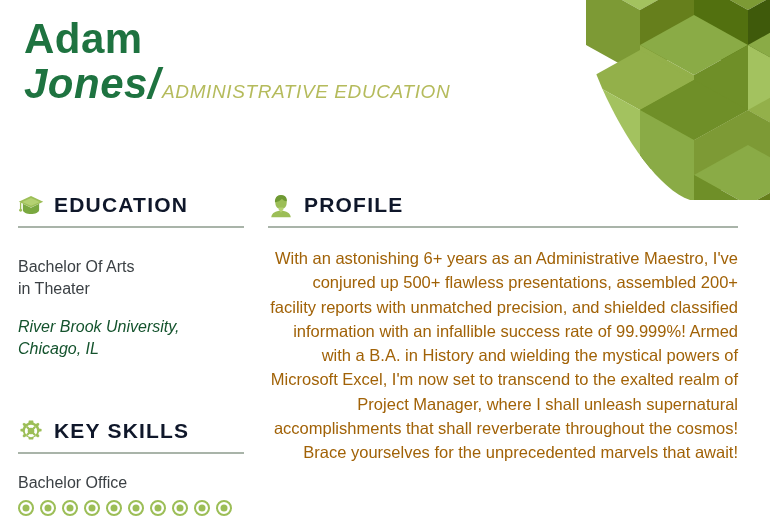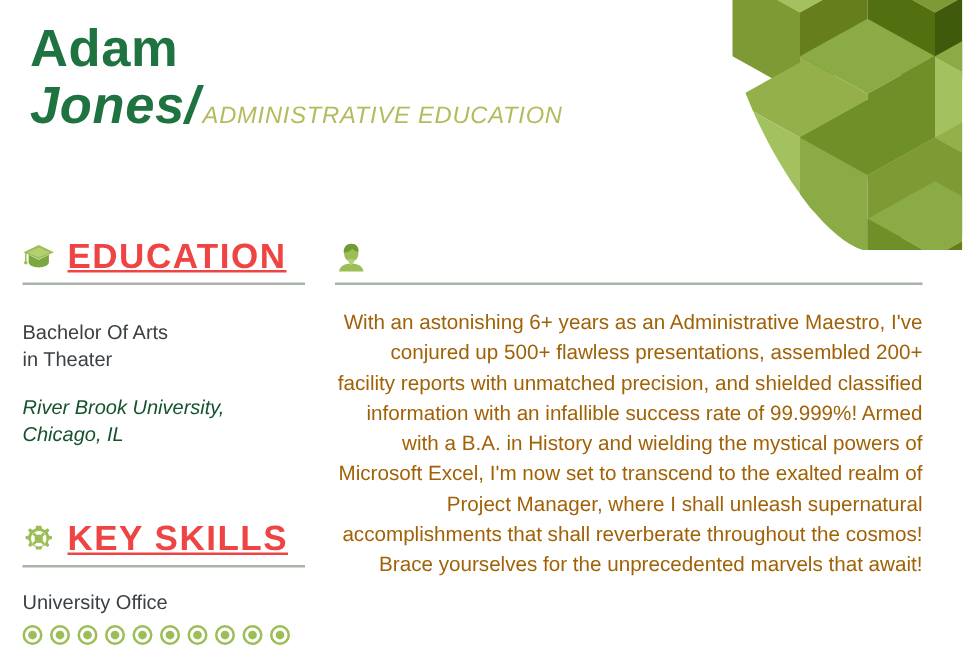--- a/index.html
+++ b/index.html
@@ -84,25 +84,24 @@
     gap: 10px;
     height: 30px;
   }
   .sec-icon {
     width: 26px;
     height: 26px;
     flex: 0 0 26px;
     display: block;
   }
   .sec-title {
-    font-size: 28px;
+    font-size: 21px;
     font-weight: bold;
-    color: #ef4444;
+    color: #0f172a;
     letter-spacing: 1.2px;
-    text-decoration: underline;
   }
   .sec-rule {
     height: 2px;
     background: #9aa79a;
     margin-top: 6px;
     opacity: 0.85;
   }
 
   
   .edu-block { margin-top: 28px; }
@@ -250,21 +249,21 @@
           <path fill="#9cbe57" d="M16,3.2 l2.6,0 l0.8,3.0 a10,10 0 0 1 2.6,1.1 l2.7,-1.6 l1.8,1.8 l-1.6,2.7 a10,10 0 0 1 1.1,2.6 l3.0,0.8 l0,2.6 l-3.0,0.8 a10,10 0 0 1 -1.1,2.6 l1.6,2.7 l-1.8,1.8 l-2.7,-1.6 a10,10 0 0 1 -2.6,1.1 l-0.8,3.0 l-2.6,0 l-2.6,0 l-0.8,-3.0 a10,10 0 0 1 -2.6,-1.1 l-2.7,1.6 l-1.8,-1.8 l1.6,-2.7 a10,10 0 0 1 -1.1,-2.6 l-3.0,-0.8 l0,-2.6 l3.0,-0.8 a10,10 0 0 1 1.1,-2.6 l-1.6,-2.7 l1.8,-1.8 l2.7,1.6 a10,10 0 0 1 2.6,-1.1 l0.8,-3.0 z"></path>
           <circle cx="16" cy="16" r="7.6" fill="#ffffff"></circle>
           <circle cx="16" cy="16" r="4.1" fill="#9cbe57"></circle>
           <path d="M10.8,10.8 L21.2,21.2 M21.2,10.8 L10.8,21.2" stroke="#9cbe57" stroke-width="2.6"></path>
         </svg>
         <span class="sec-title">KEY SKILLS</span>
       </div>
       <div class="sec-rule"></div>
 
       <div>
-        <div class="skill-name">University Office</div>
+        <div class="skill-name">Bachelor Office</div>
         <div class="skill-dots">
           <span class="dot"></span>
           <span class="dot"></span>
           <span class="dot"></span>
           <span class="dot"></span>
           <span class="dot"></span>
           <span class="dot"></span>
           <span class="dot"></span>
           <span class="dot"></span>
           <span class="dot"></span>
@@ -276,19 +275,20 @@
 
   <div class="col-right">
     <div>
       <div class="section-head">
         <svg class="sec-icon" viewBox="0 0 32 32">
           <path d="M9,13 C9,7 11.5,4 16,4 C20.5,4 23,7 23,13 C23,18 20.5,21 16,21 C11.5,21 9,18 9,13 Z" fill="#9cbe57"></path>
           <path d="M8.6,12.5 C8.2,7.5 11,3.6 16,3.6 C21,3.6 23.6,7 23.2,11.4 C21,11.8 18.6,10.4 17.2,8.4 C15.4,10.8 11.6,12.6 8.6,12.5 Z" fill="#6f9a34"></path>
           <path d="M4,31 C4.6,26 9.2,23.2 16,23.2 C22.8,23.2 27.4,26 28,31 Z" fill="#9cbe57"></path>
           <path d="M13.2,21.6 L16,25.4 L18.8,21.6 L18.8,19 L13.2,19 Z" fill="#b4d172"></path>
         </svg>
+        <span class="sec-title">PROFILE</span>
       </div>
       <div class="sec-rule"></div>
       <div class="profile-body">With an astonishing 6+ years as an Administrative Maestro, I've conjured up 500+ flawless presentations, assembled 200+ facility reports with unmatched precision, and shielded classified information with an infallible success rate of 99.999%! Armed with a B.A. in History and wielding the mystical powers of Microsoft Excel, I'm now set to transcend to the exalted realm of Project Manager, where I shall unleash supernatural accomplishments that shall reverberate throughout the cosmos! Brace yourselves for the unprecedented marvels that await!</div>
     </div>
   </div>
 
 </div>
 
 </body></html>

